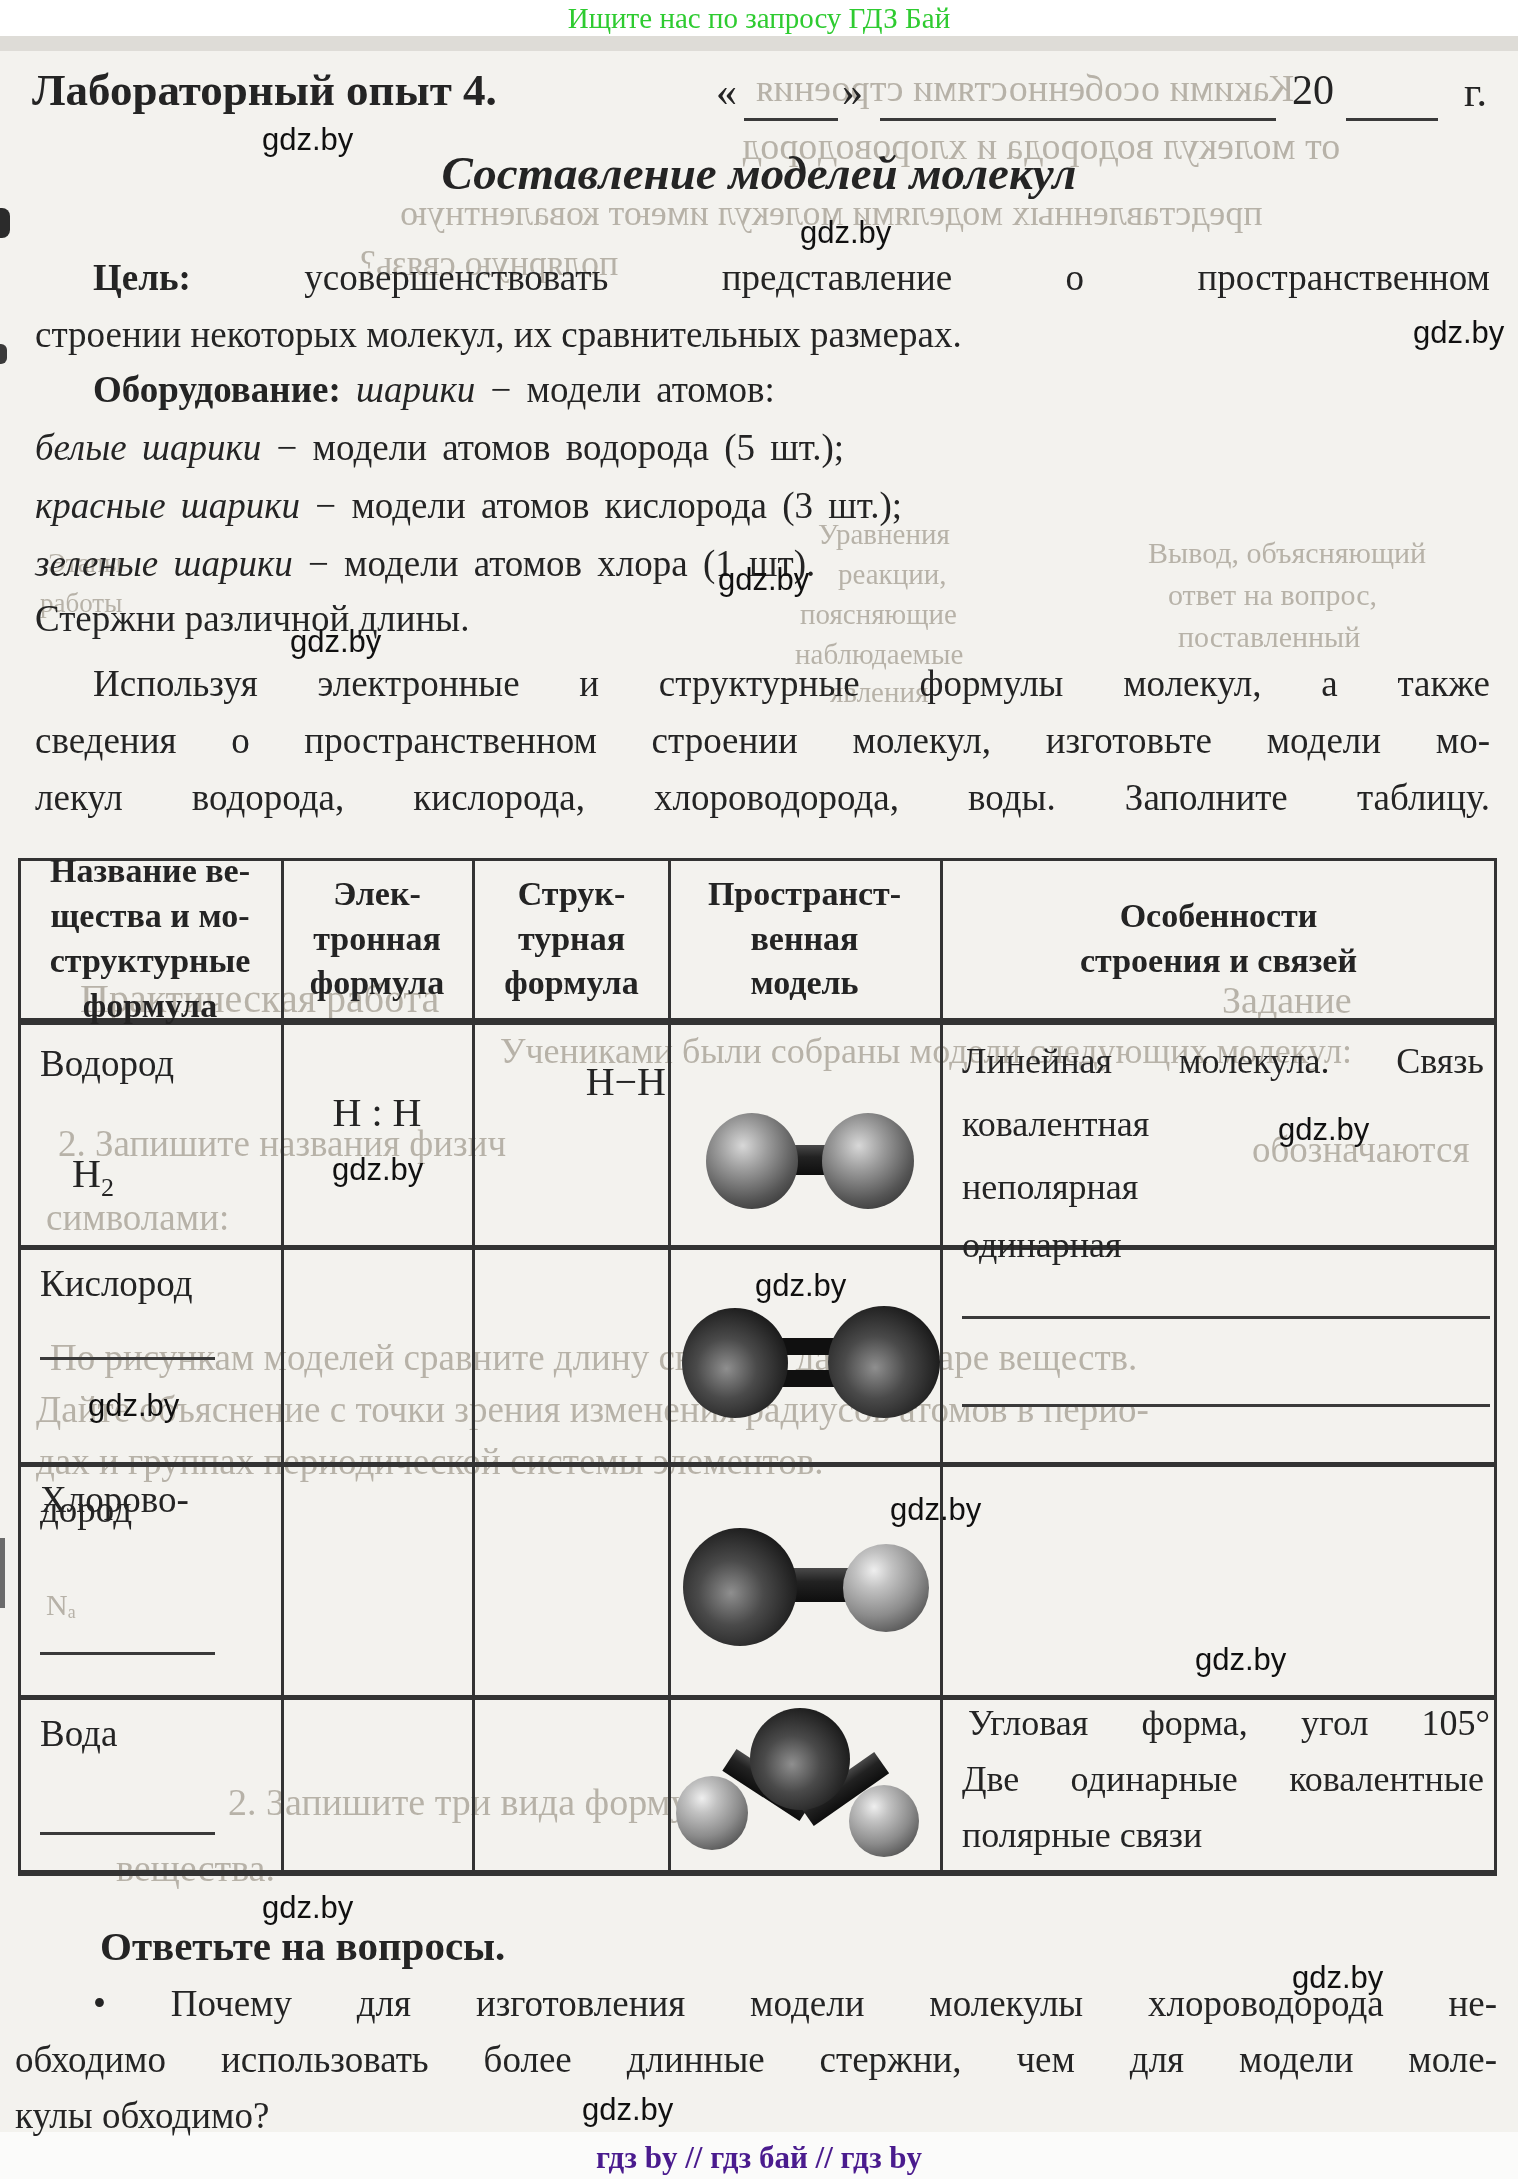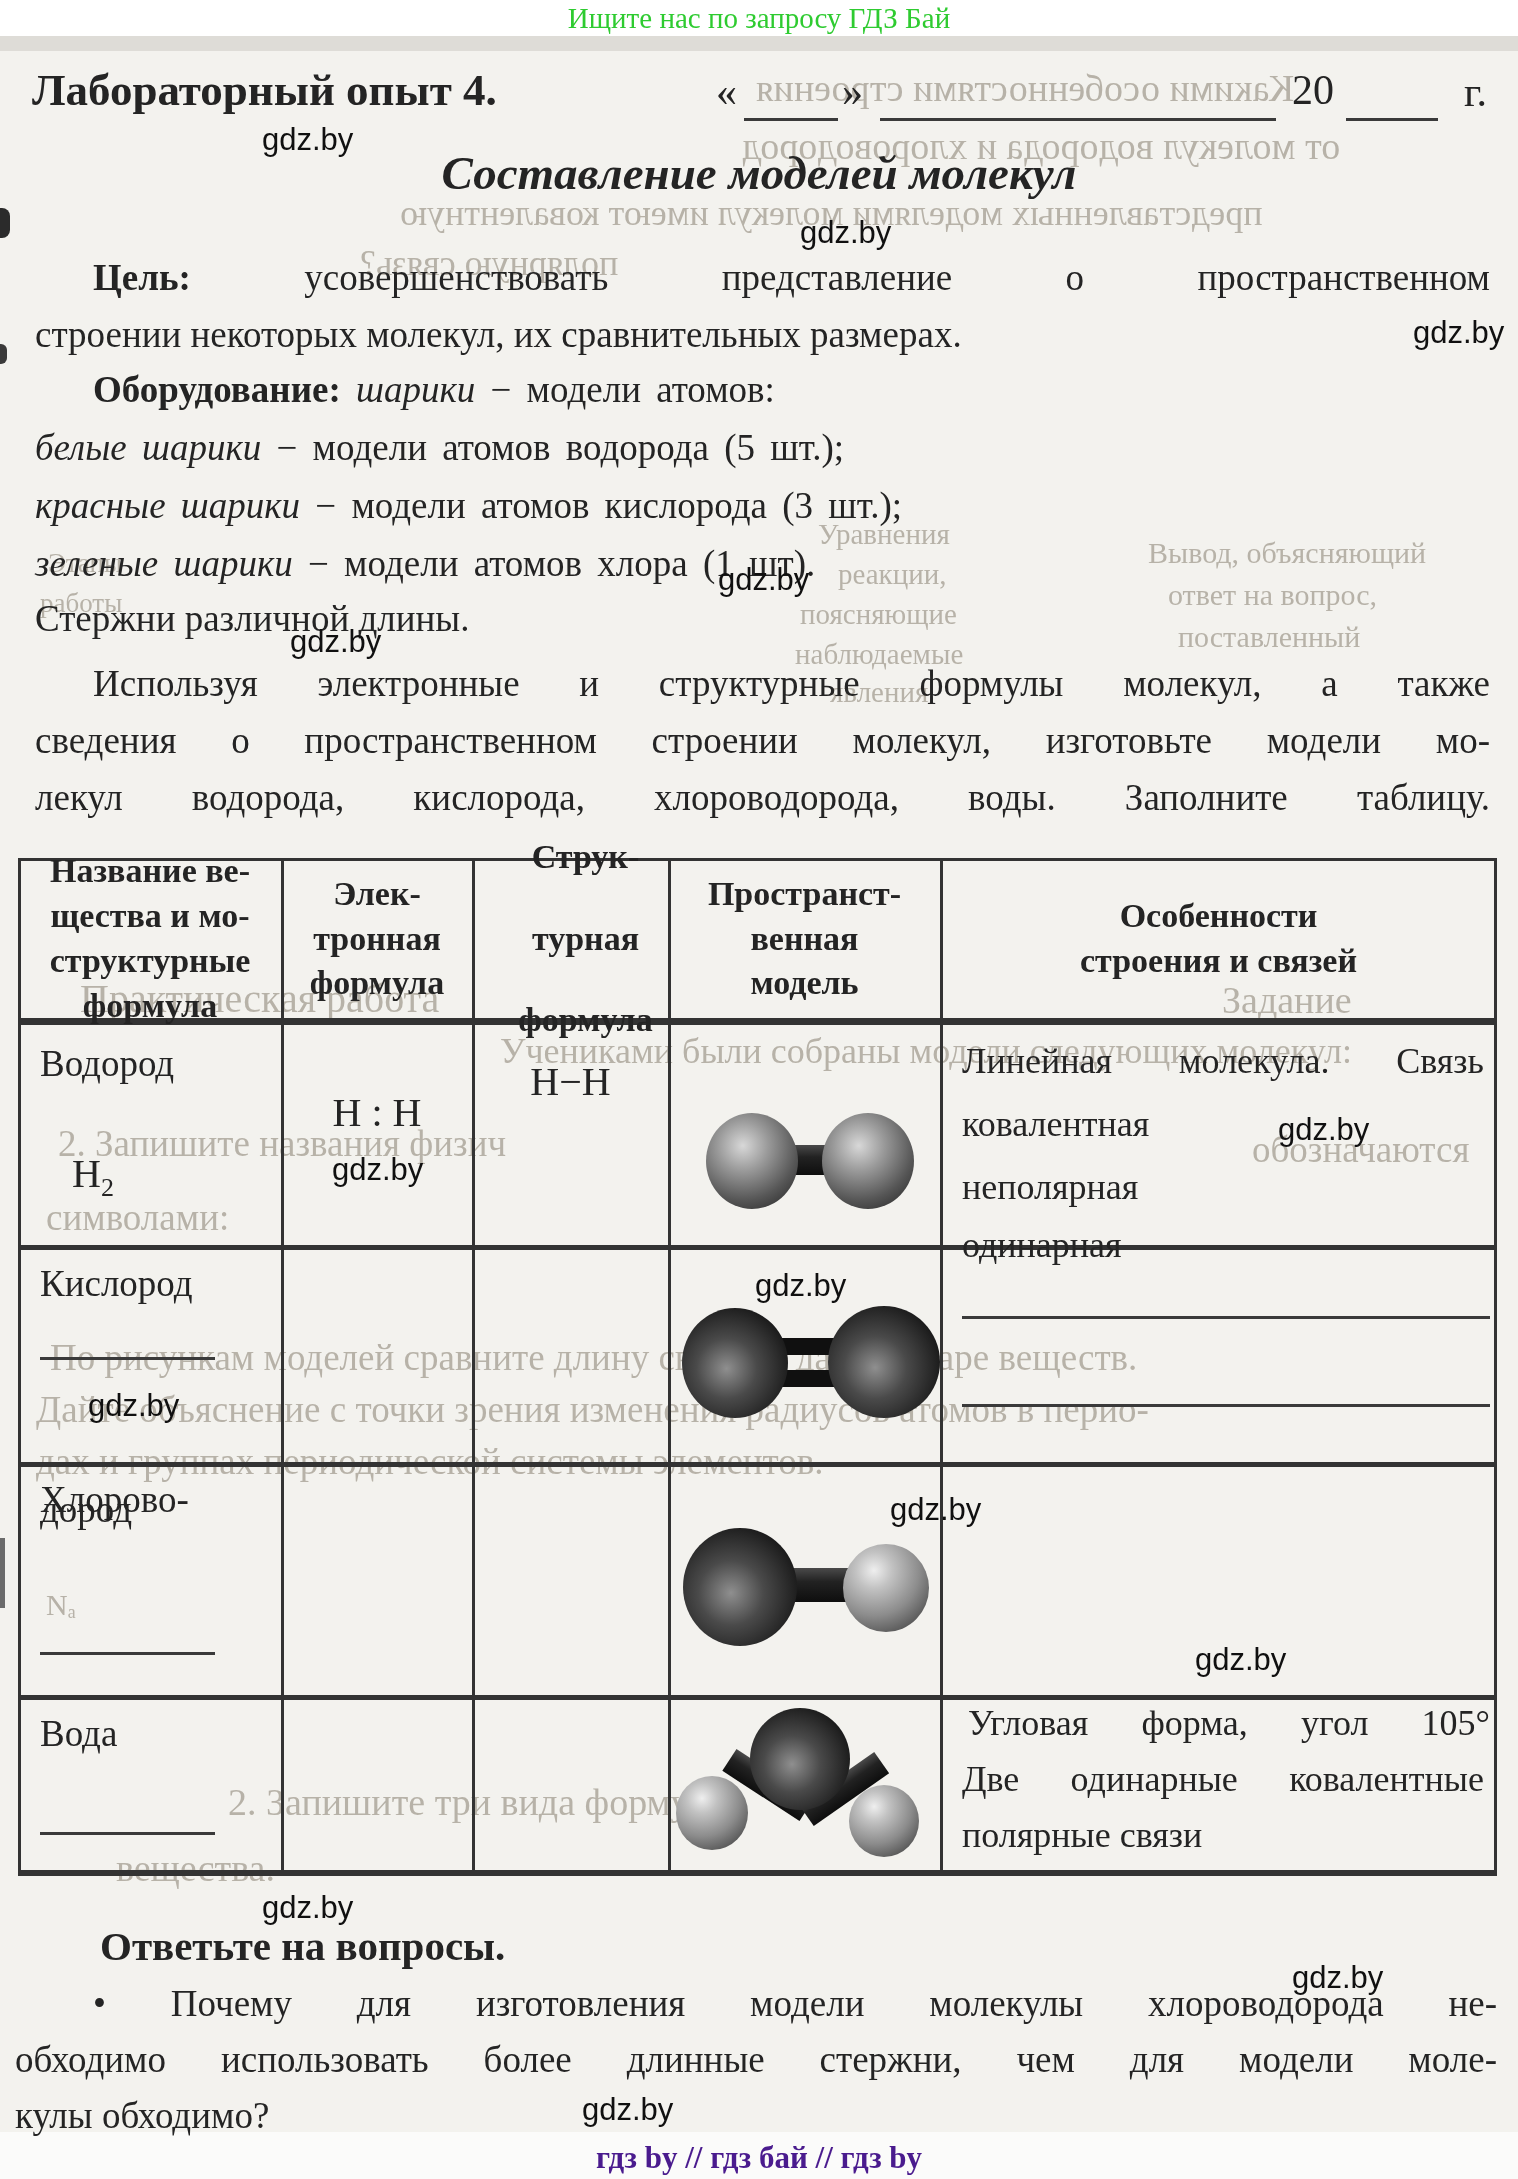--- a/index.html
+++ b/index.html
@@ -125,41 +125,41 @@
     <span>Название ве-</span>
       <span>щества и мо-</span>
     <span>структурные</span>
       <span>формула</span>
   </div>
   <div class="abs hcell" style="left:284px;top:860px;width:186px;height:158px;">
     <span>Элек-</span>
       <span>тронная</span>
     <span>формула</span>
   </div>
-  <div class="abs hcell" style="left:490px;top:860px;width:191px;height:158px;gap:37px;">
+  <div class="abs hcell" style="left:476px;top:860px;width:191px;height:158px;">
     <span>Струк-</span>
       <span>турная</span>
     <span>формула</span>
   </div>
   <div class="abs hcell" style="left:671px;top:860px;width:267px;height:158px;">
     <span>Пространст-</span>
       <span>венная</span>
     <span>модель</span>
   </div>
   <div class="abs hcell" style="left:943px;top:860px;width:551px;height:158px;">
     <span>Особенности</span>
       <span>строения и связей</span>
   </div>
 
   <div class="abs bline" style="left:40px;top:1042px;">Водород</div>
   <div class="abs" style="left:72px;top:1150px;font-size:40px;">
     <span>Н</span><sub style="font-size:26px;">2</sub>
   </div>
   <div class="abs" style="left:284px;top:1058px;width:186px;text-align:center;font-size:40px;margin-top:31px;">Н : Н</div>
-  <div class="abs" style="left:475px;top:1058px;width:191px;text-align:center;font-size:40px;">Н−Н</div>
+  <div class="abs" style="left:475px;top:1058px;width:191px;text-align:right;font-size:40px;">Н−Н</div>
 
   <div class="abs" style="left:700px;top:1105px;width:220px;height:112px;">
     <div class="rod" style="left:44px;top:40px;width:132px;height:30px;"></div>
     <div class="sphere sph-mid" style="left:6px;top:8px;width:92px;height:96px;"></div>
     <div class="sphere sph-mid" style="left:122px;top:8px;width:92px;height:96px;"></div>
   </div>
 
   <div class="abs feat just" style="left:962px;top:1040px;width:522px;">Линейная молекула. Связь</div>
   <div class="abs feat" style="left:962px;top:1103px;">ковалентная</div>
   <div class="abs feat" style="left:962px;top:1166px;">неполярная</div>

